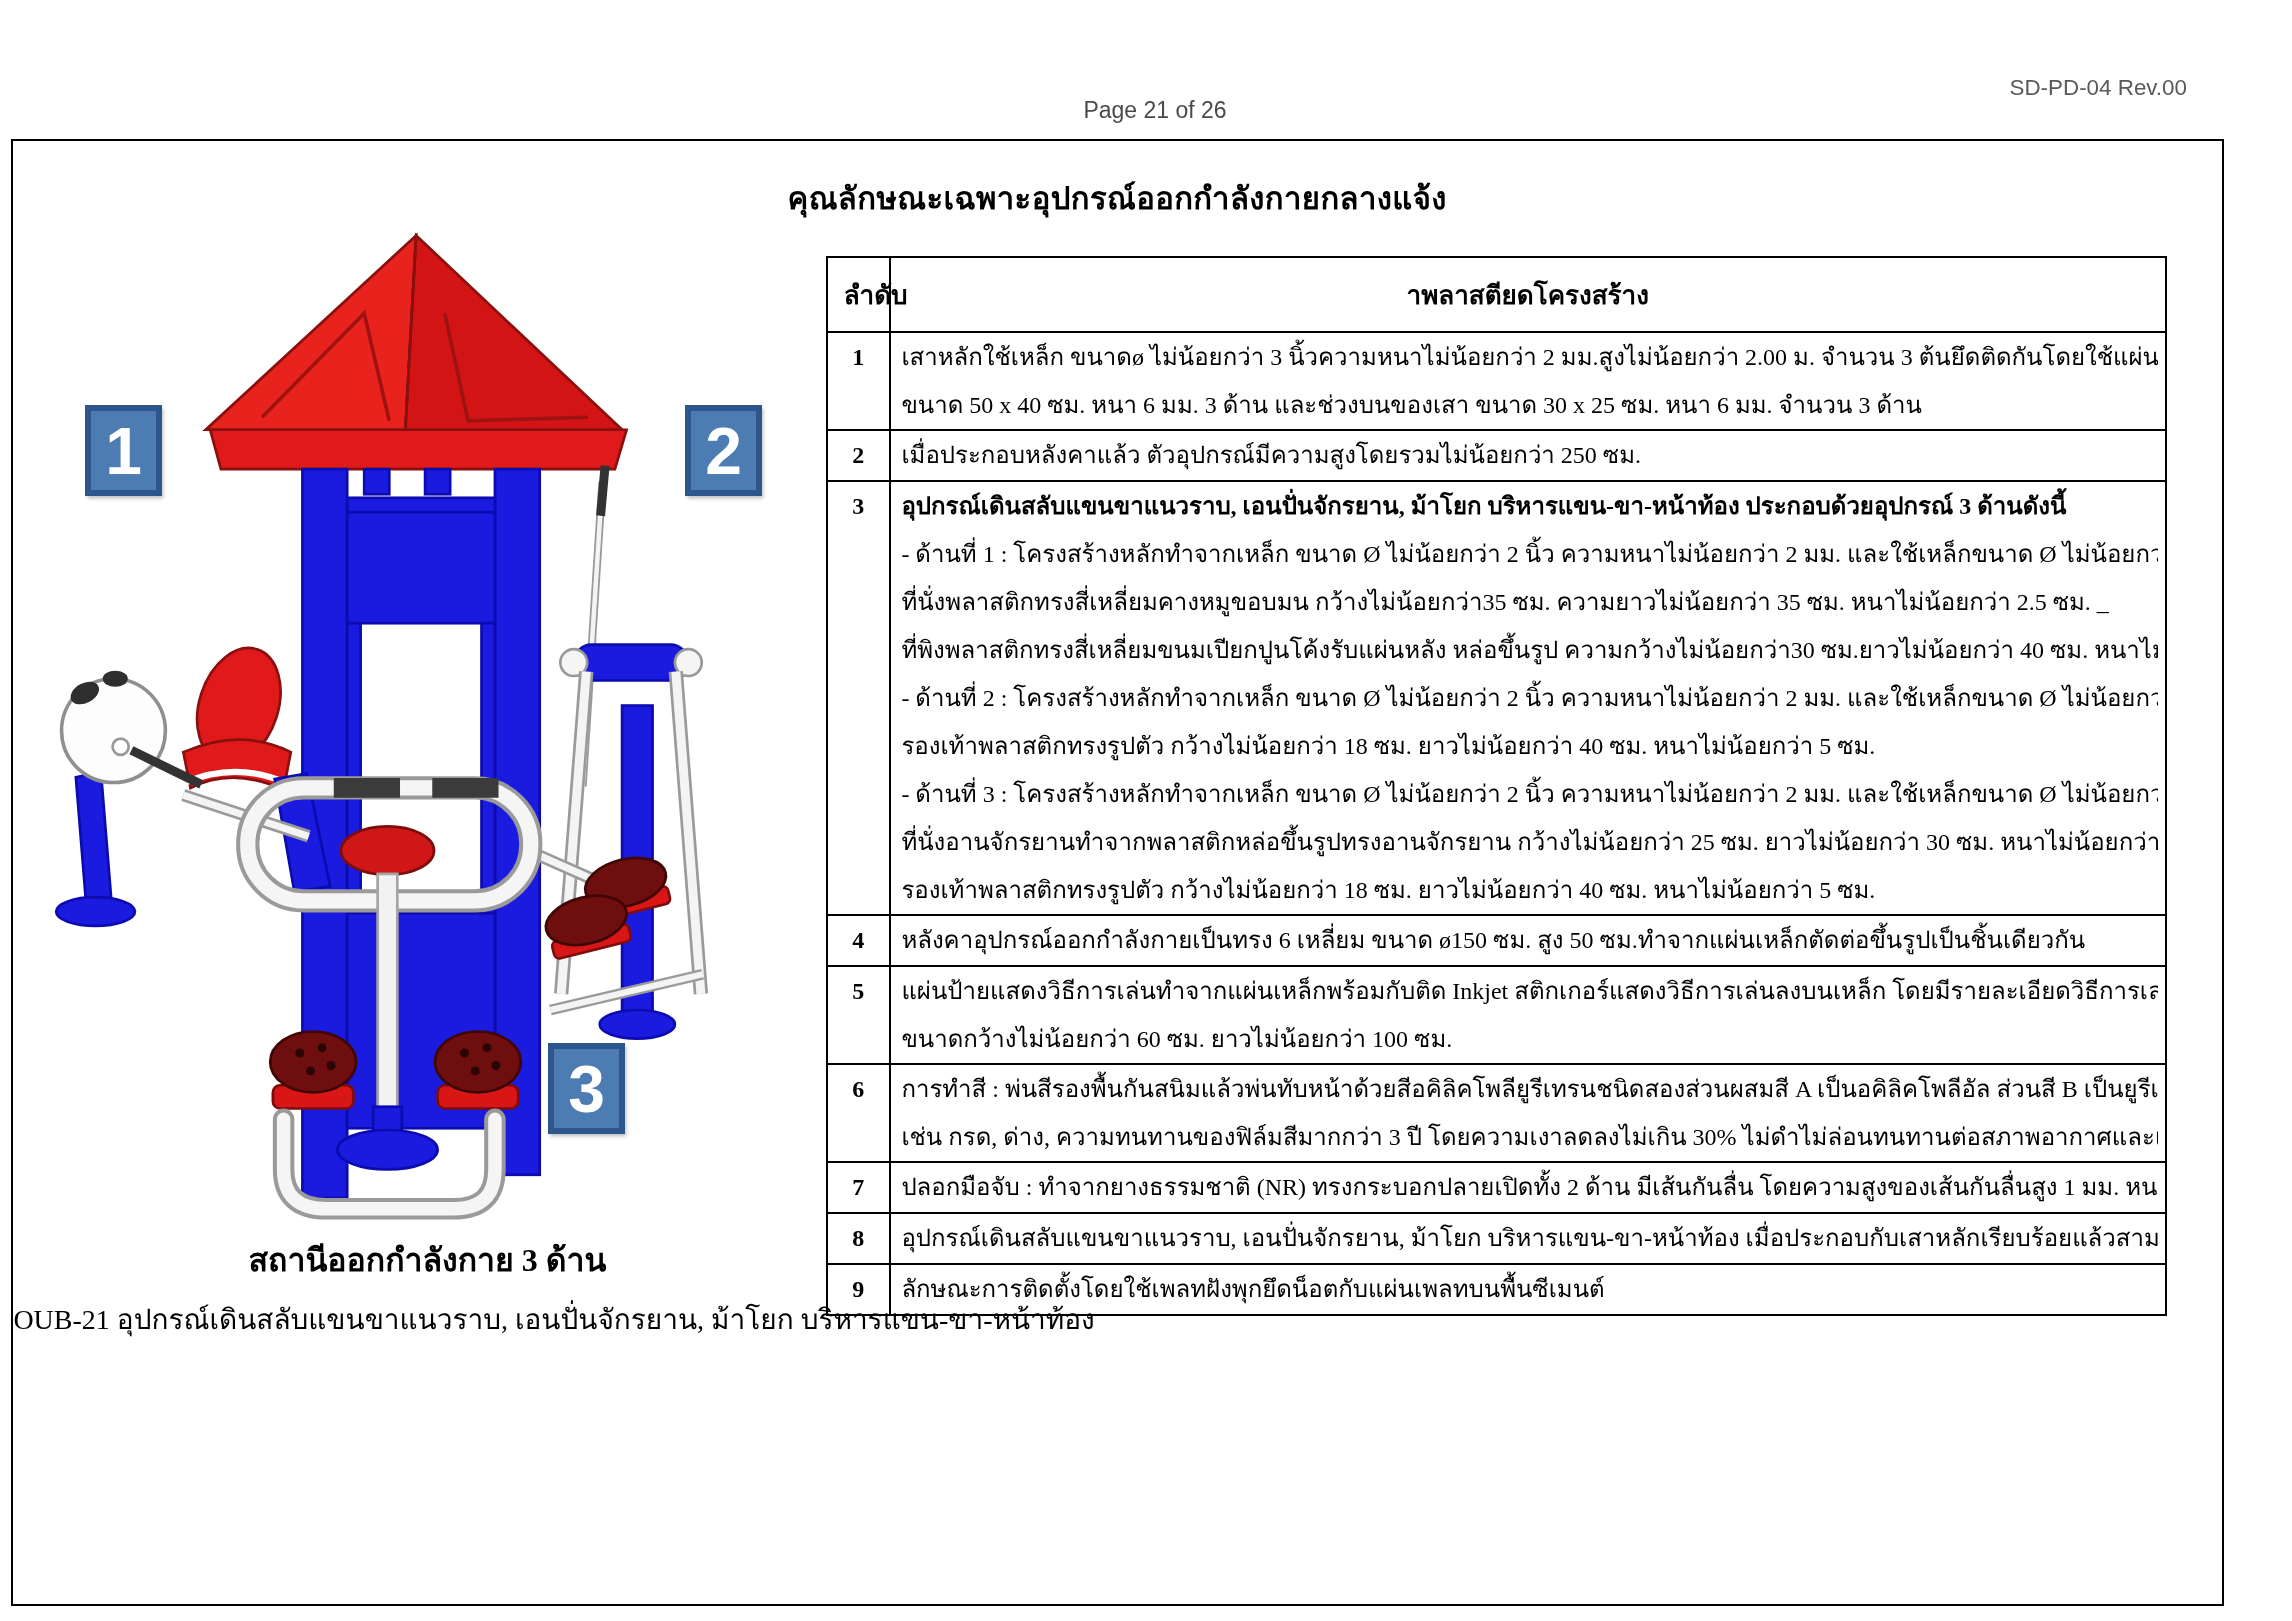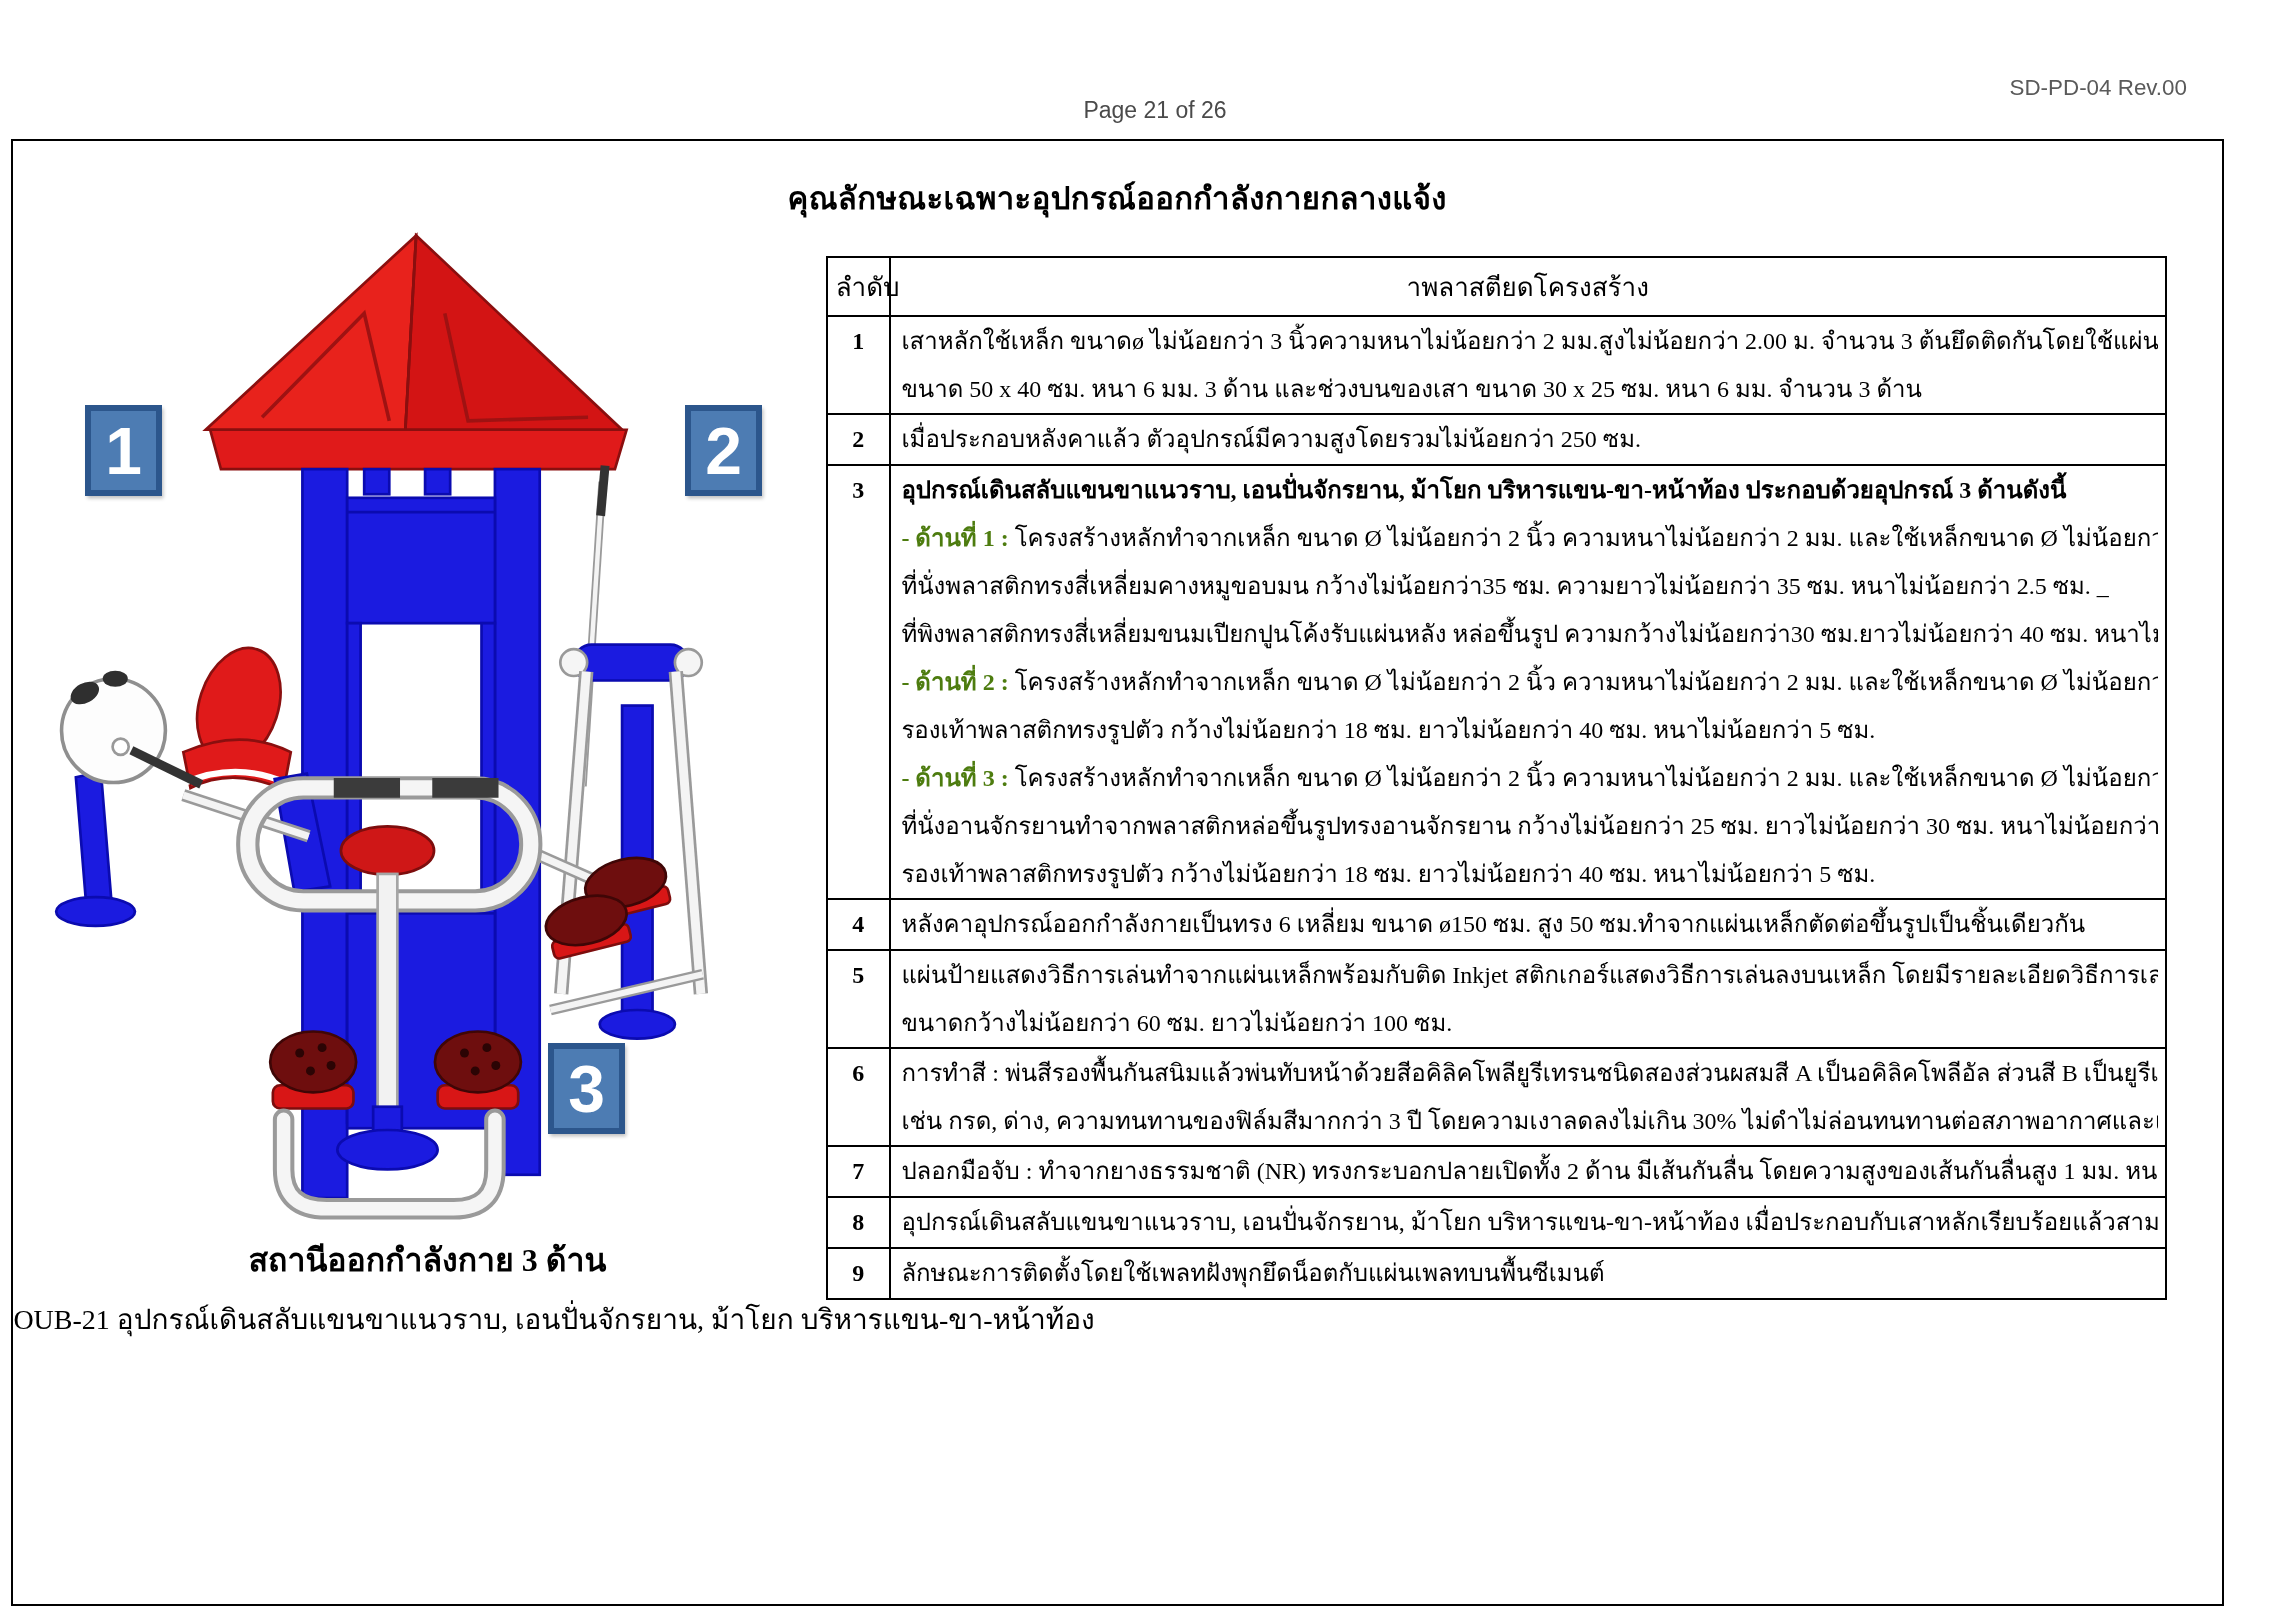--- a/index.html
+++ b/index.html
@@ -22,26 +22,26 @@
   .doc-title{
     position:absolute;left:0;top:32px;width:100%;text-align:center;
     font-size:31px;font-weight:bold;letter-spacing:0.4px;
   }
   
   .spec-table{
     position:absolute;left:813px;top:115px;border-collapse:collapse;table-layout:fixed;
     width:1341px;background:#fff;
   }
   .spec-table th,.spec-table td{border:2.7px solid #000;box-sizing:border-box;vertical-align:top;}
-  .spec-table th{height:48px;font-size:26px;font-weight:normal;text-align:center;vertical-align:middle;padding:8px;}
+  .spec-table th{height:48px;font-size:26px;font-weight:bold;text-align:center;vertical-align:middle;padding:16px;}
   .spec-table col.c-num{width:63px;}
   td.num{font-size:24px;font-weight:bold;text-align:center;padding-top:0;line-height:48px;}
   td.detail{padding:0 7.2px 0 10.7px;}
   .line{height:48px;line-height:48px;font-size:24px;white-space:nowrap;overflow:hidden;}
-  .line .red{color:#4d7c0f;font-weight:bold;}
+  .line .red{color:#000000;font-weight:normal;}
   .line .bold{font-weight:bold;}
   
   .figure-svg{position:absolute;left:49px;top:204px;}
   .badge{
     position:absolute;width:77px;height:91px;background:#4d7cb3;border:6.3px solid #2c568c;
     box-sizing:border-box;display:flex;align-items:center;justify-content:center;
     color:#ffffff;font-family:"Liberation Sans", sans-serif;font-weight:bold;font-size:66px;
     box-shadow:1.8px 2.7px 3.6px rgba(0,0,0,0.25);
   }
   .badge-1{left:85px;top:405px;}

